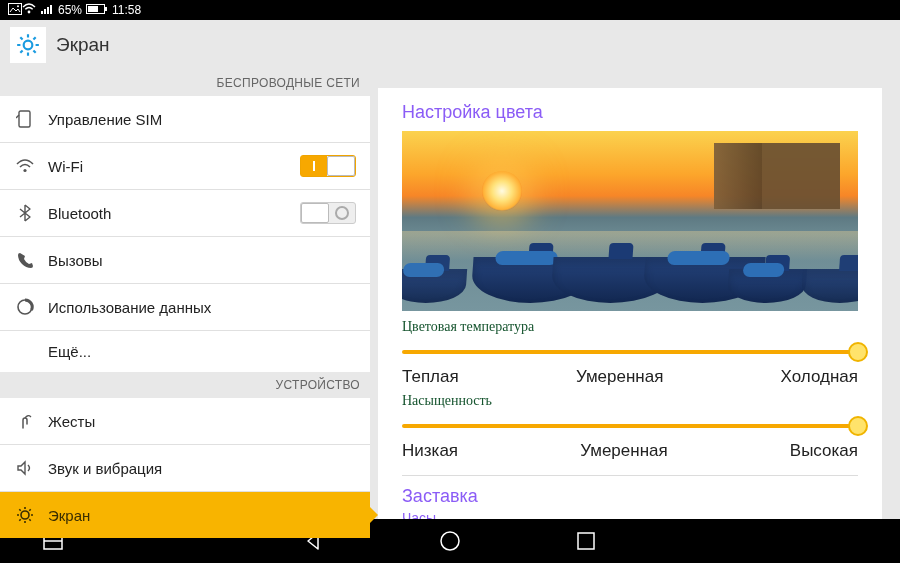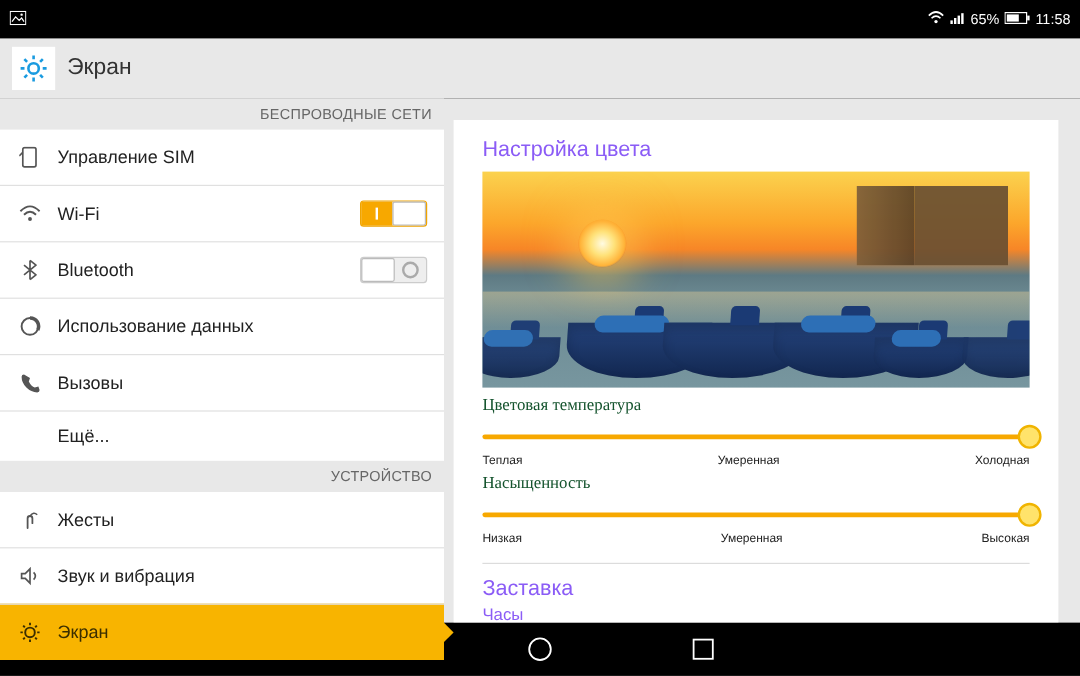--- a/index.html
+++ b/index.html
@@ -2,22 +2,22 @@
 <html><head>
 <meta charset="utf-8">
 <style>
 * { margin: 0; padding: 0; box-sizing: border-box; font-family: sans-serif; }
 html, body { width: 900px; height: 563px; overflow: hidden; background: #000; }
 
 .screen { width: 900px; height: 563px; display: flex; flex-direction: column; }
 
 
 .status-bar {
-  height: 32px; background: #000; color: #fff; display: flex;
-  align-items: center; justify-content: space-between; padding: 0 8px;
+  height: 20px; background: #000; color: #fff; display: flex;
+  align-items: center; padding: 0 8px;
   font-size: 12px;
 }
 .status-left, .status-right { display: flex; align-items: center; gap: 6px; }
 .status-right { gap: 4px; }
 
 
 .header {
   height: 50px; background: #e8e8e8; display: flex; align-items: center;
   padding: 0 10px; gap: 10px;
 }
@@ -106,21 +106,21 @@
 
 .slider-label { color:#14532d; font-size:14px; margin-top:6px;font-family:Liberation Serif, serif; }
 .slider { position:relative; height:26px; margin:4px 0 2px; }
 .slider-track {
   position:absolute; left:0; right:0; top:50%; height:4px; background:#f7a800; border-radius:2px; transform:translateY(-50%);
 }
 .slider-thumb {
   position:absolute; top:50%; transform:translate(-50%,-50%); width:20px; height:20px;
   background:#ffe36b; border:2px solid #f0b400; border-radius:50%;
 }
-.slider-marks { display:flex; justify-content:space-between; font-size:10px; color:#222; }
+.slider-marks { display:flex; justify-content:space-between; font-size:17px; color:#222; }
 .divider { border-top:1px solid #dcdcdc; margin:14px 0 10px; }
 
 .subtext { font-size:14px; color:#8b5cf6; margin-top:3px; }
 
 
 .nav-bar {
   height: 44px; background:#000; display:flex; align-items:center; justify-content:space-around;
 }
 .nav-btn { width:26px; height:26px; display:flex; align-items:center; justify-content:center; cursor:pointer; }
 .nav-side { width:120px; display:flex; justify-content:flex-start; padding-left:40px;}
@@ -219,33 +219,33 @@
           </span>
           <span>Bluetooth</span>
           <div class="toggle off">
               <div class="knob"></div>
               <div class="track-off"></div>
             </div>
         </div>
         <div class="sidebar-item">
           <span class="icon">
             <svg width="18" height="18" viewBox="0 0 18 18">
+                <path d="M4 2 q-2 0 -2 2 q0 5 4 9 q4 4 9 4 q2 0 2 -2 l-1 -3 l-3 1 q-3 -1 -5 -5 l1 -3 z" fill="#555"></path>
+              </svg>
+          </span>
+          <span>Вызовы</span>
+        </div>
+        <div class="sidebar-item">
+          <span class="icon">
+            <svg width="18" height="18" viewBox="0 0 18 18">
                 <circle cx="9" cy="9" r="7" fill="none" stroke="#555" stroke-width="1.6"></circle>
                 <path d="M9 2 A7 7 0 0 1 15.5 12" fill="none" stroke="#555" stroke-width="3"></path>
               </svg>
           </span>
           <span>Использование данных</span>
-        </div>
-        <div class="sidebar-item">
-          <span class="icon">
-            <svg width="18" height="18" viewBox="0 0 18 18">
-                <path d="M4 2 q-2 0 -2 2 q0 5 4 9 q4 4 9 4 q2 0 2 -2 l-1 -3 l-3 1 q-3 -1 -5 -5 l1 -3 z" fill="#555"></path>
-              </svg>
-          </span>
-          <span>Вызовы</span>
         </div>
         <div class="sidebar-item indent">
           <span>Ещё...</span>
         </div>
       </div>
 
       <div class="section-header">УСТРОЙСТВО</div>
       <div class="sidebar-list">
         <div class="sidebar-item">
           <span class="icon">

